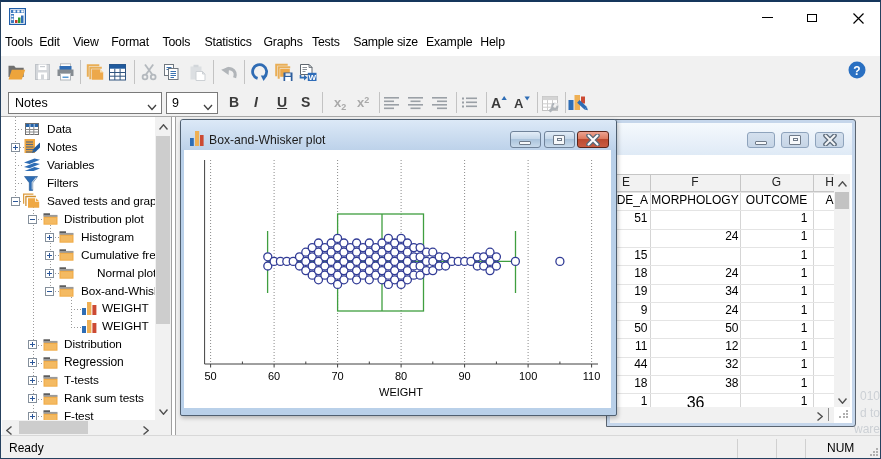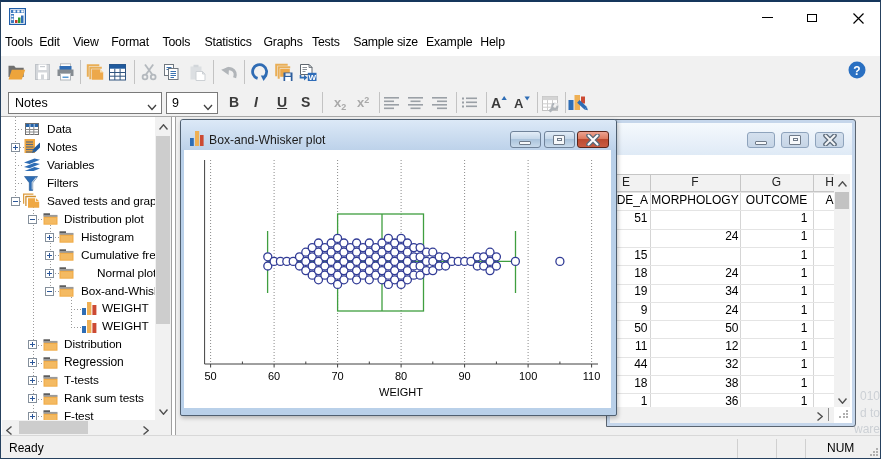--- a/index.html
+++ b/index.html
@@ -560,21 +560,21 @@
     <div class="txt" style="left:600px;top:337.1px;width:46.5px;text-align:right;font-size:12px;color:#000">11</div>
     <div class="txt" style="left:650px;top:337.1px;width:87.5px;text-align:right;font-size:12px;color:#000">12</div>
     <div class="txt" style="left:740px;top:337.1px;width:66.5px;text-align:right;font-size:12px;color:#000">1</div>
     <div class="txt" style="left:600px;top:355.4px;width:46.5px;text-align:right;font-size:12px;color:#000">44</div>
     <div class="txt" style="left:650px;top:355.4px;width:87.5px;text-align:right;font-size:12px;color:#000">32</div>
     <div class="txt" style="left:740px;top:355.4px;width:66.5px;text-align:right;font-size:12px;color:#000">1</div>
     <div class="txt" style="left:600px;top:373.7px;width:46.5px;text-align:right;font-size:12px;color:#000">18</div>
     <div class="txt" style="left:650px;top:373.7px;width:87.5px;text-align:right;font-size:12px;color:#000">38</div>
     <div class="txt" style="left:740px;top:373.7px;width:66.5px;text-align:right;font-size:12px;color:#000">1</div>
     <div class="txt" style="left:600px;top:392.0px;width:46.5px;text-align:right;font-size:12px;color:#000">1</div>
-    <div class="txt" style="left:650px;top:392.0px;width:87.5px;text-align:right;font-size:12px;color:#000">36</div>
+    <div class="txt" style="left:616px;top:392.0px;width:87.5px;text-align:right;font-size:16px;color:#000">36</div>
     <div class="txt" style="left:740px;top:392.0px;width:66.5px;text-align:right;font-size:12px;color:#000">1</div>
     <div class="abs" style="left:833px;top:172px;width:16px;height:233px;background:#f1f1f1"></div>
     <div class="abs" style="left:837px;top:179px">
       <svg width="9" height="6" viewBox="0 0 9 6" style="" xmlns="http://www.w3.org/2000/svg">
         <path d="M0.5 5.5 L4.5 0.8 L8.5 5.5" fill="none" stroke="#505050" stroke-width="1.4"></path>
       </svg>
     </div>
     <div class="abs" style="left:834px;top:190px;width:14px;height:17px;background:#c3c3c3"></div>
     <div class="abs" style="left:837px;top:395.5px">
       <svg width="9" height="6" viewBox="0 0 9 6" style="" xmlns="http://www.w3.org/2000/svg">

